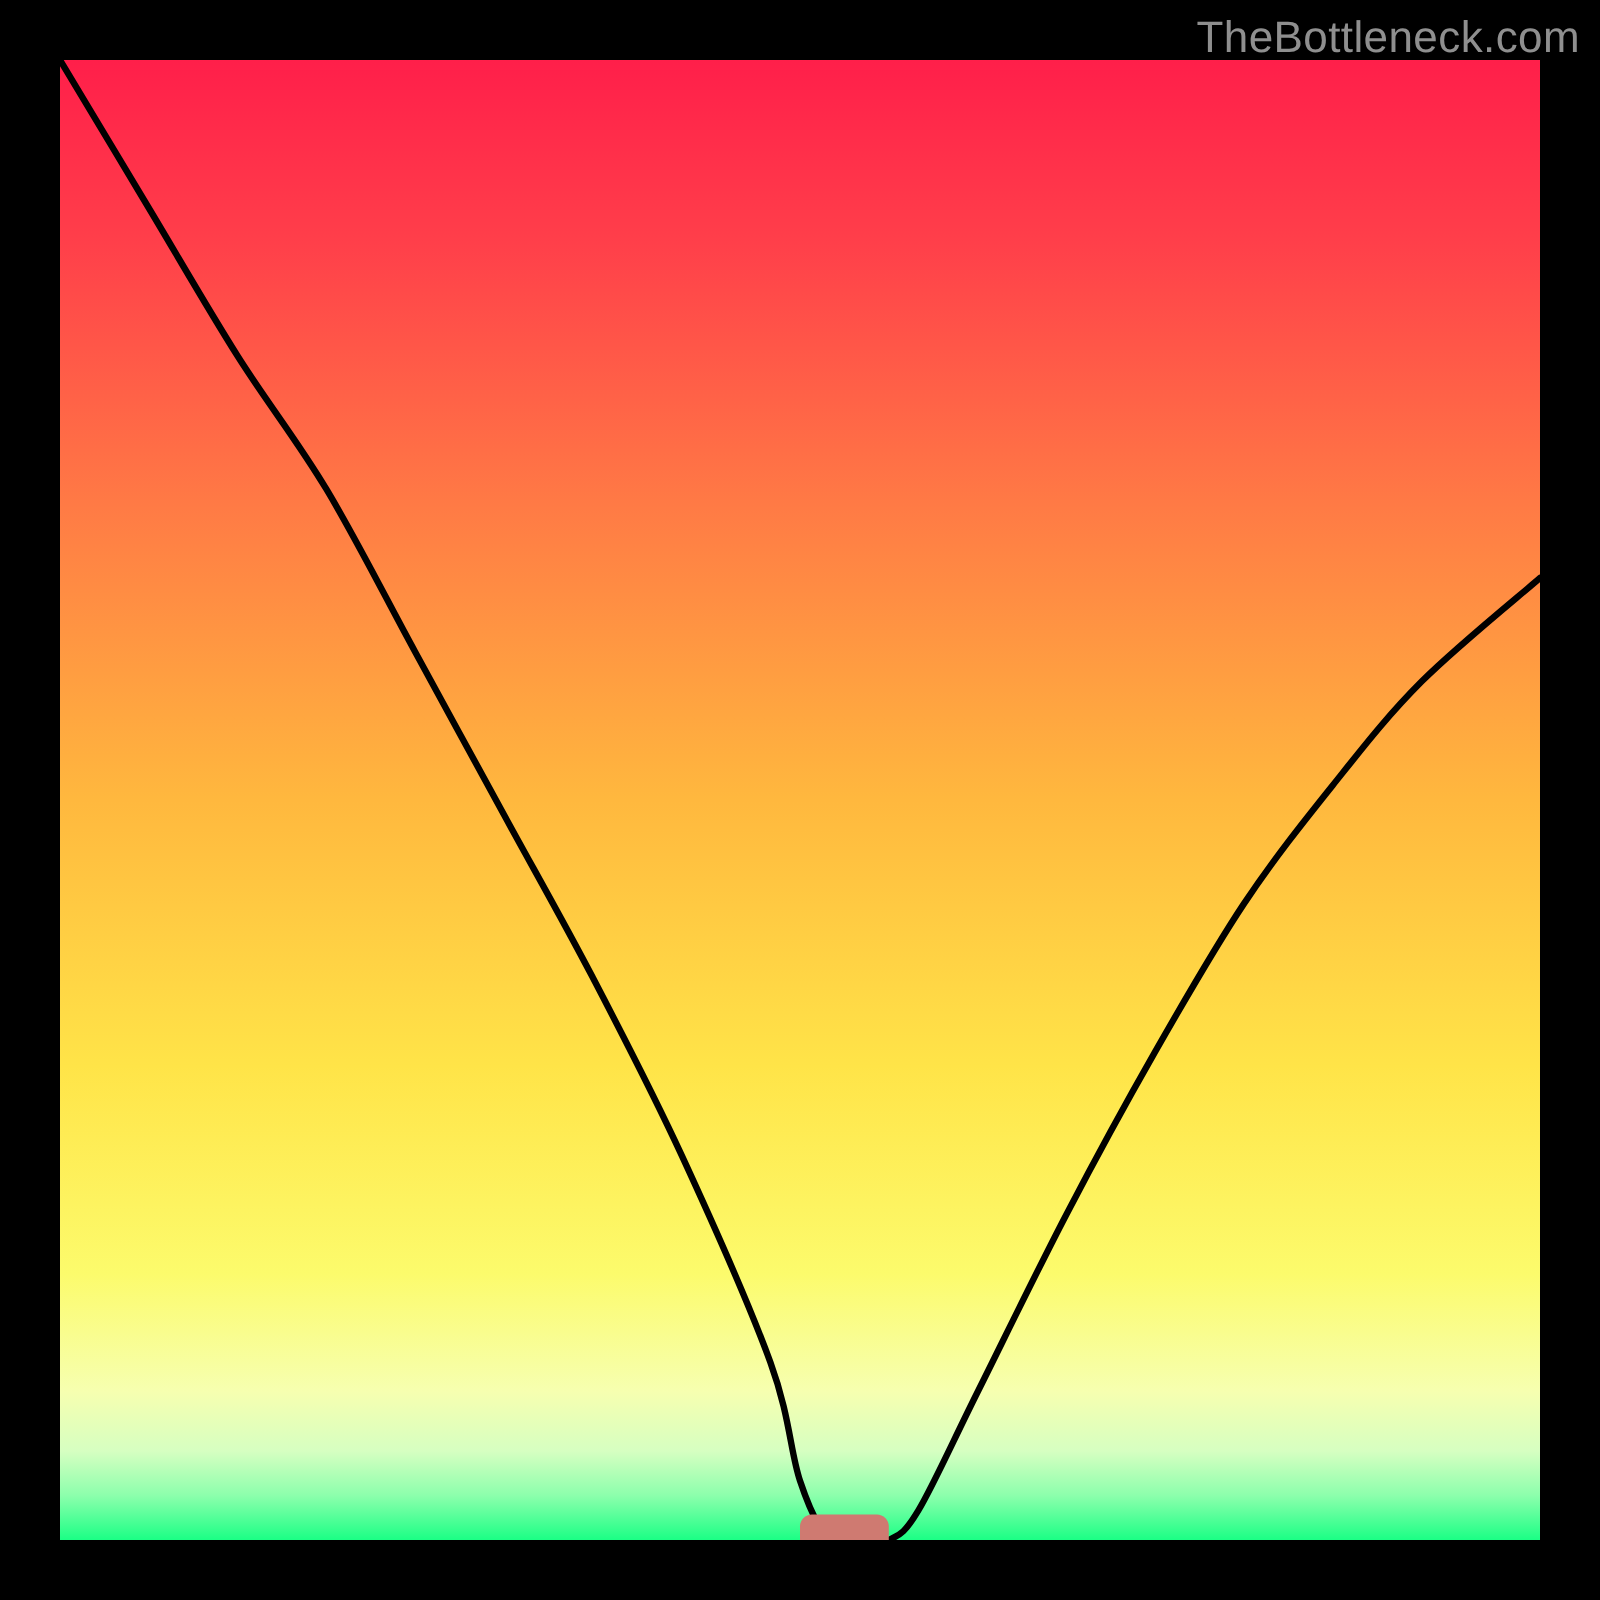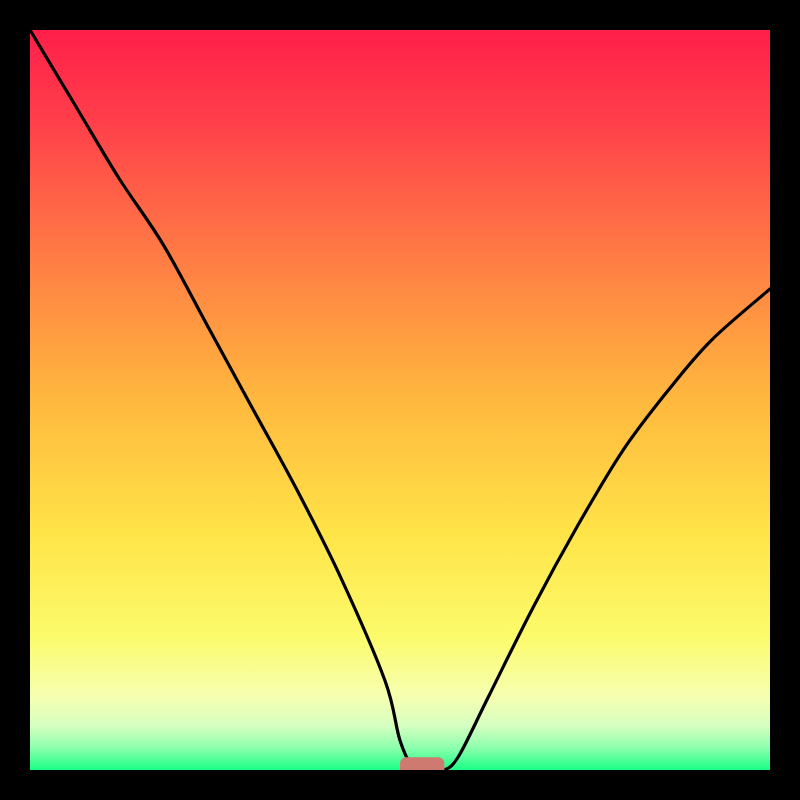--- a/index.html
+++ b/index.html
@@ -39,20 +39,21 @@
   svg {
     display: block;
     width: 740px;
     height: 740px;
   }
 </style>
 </head>
 <body>
 
 <div class="frame">
+  <div class="watermark">TheBottleneck.com</div>
 
   <div class="plot-wrapper">
     <svg viewBox="0 0 740 740" preserveAspectRatio="none">
       <defs>
         <linearGradient id="bg-grad" x1="0" y1="0" x2="0" y2="1">
             <stop offset="0.00%" stop-color="#ff1f4a"></stop>
             <stop offset="12.00%" stop-color="#ff3e4a"></stop>
             <stop offset="30.00%" stop-color="#ff7a45"></stop>
             <stop offset="50.00%" stop-color="#ffb83e"></stop>
             <stop offset="68.00%" stop-color="#ffe448"></stop>

